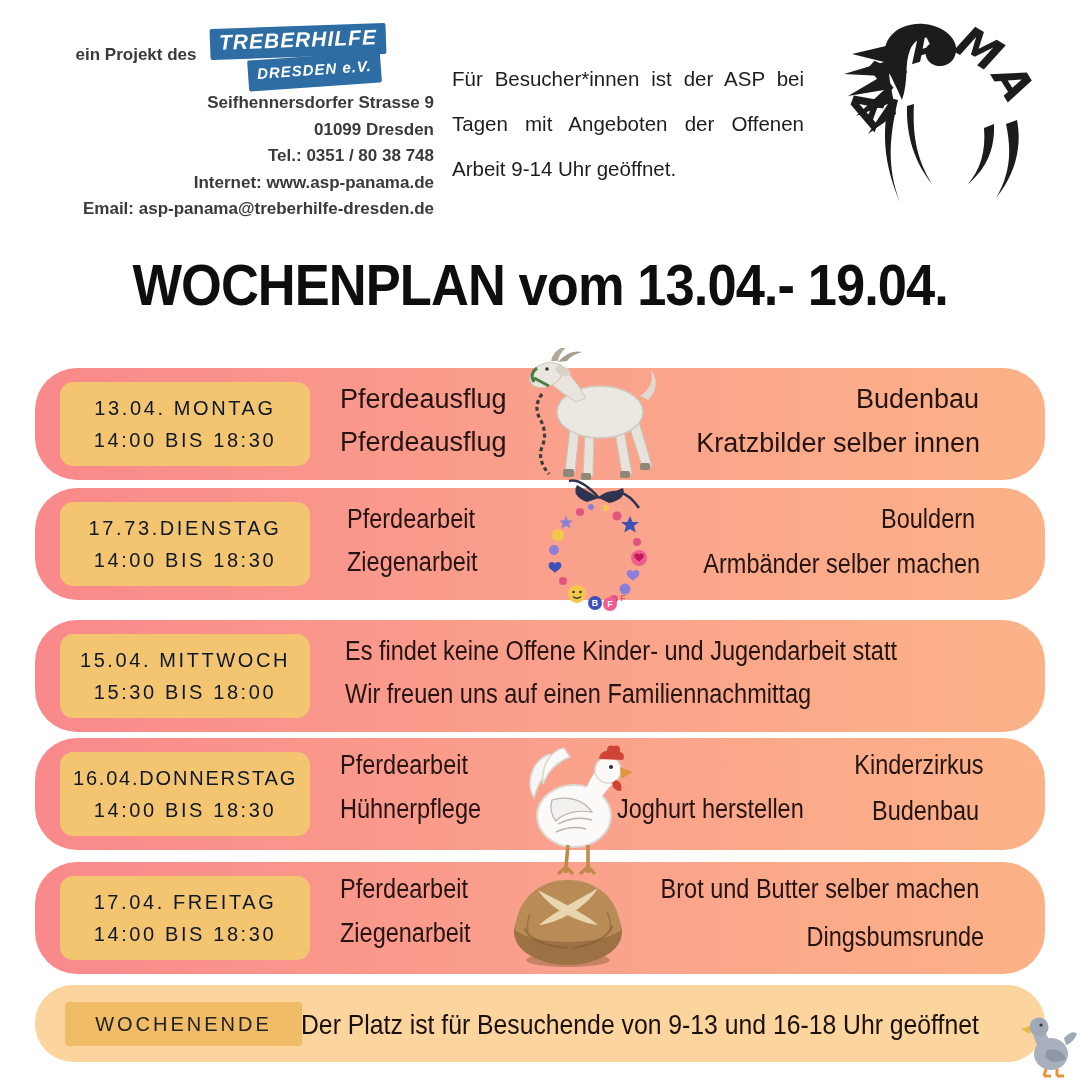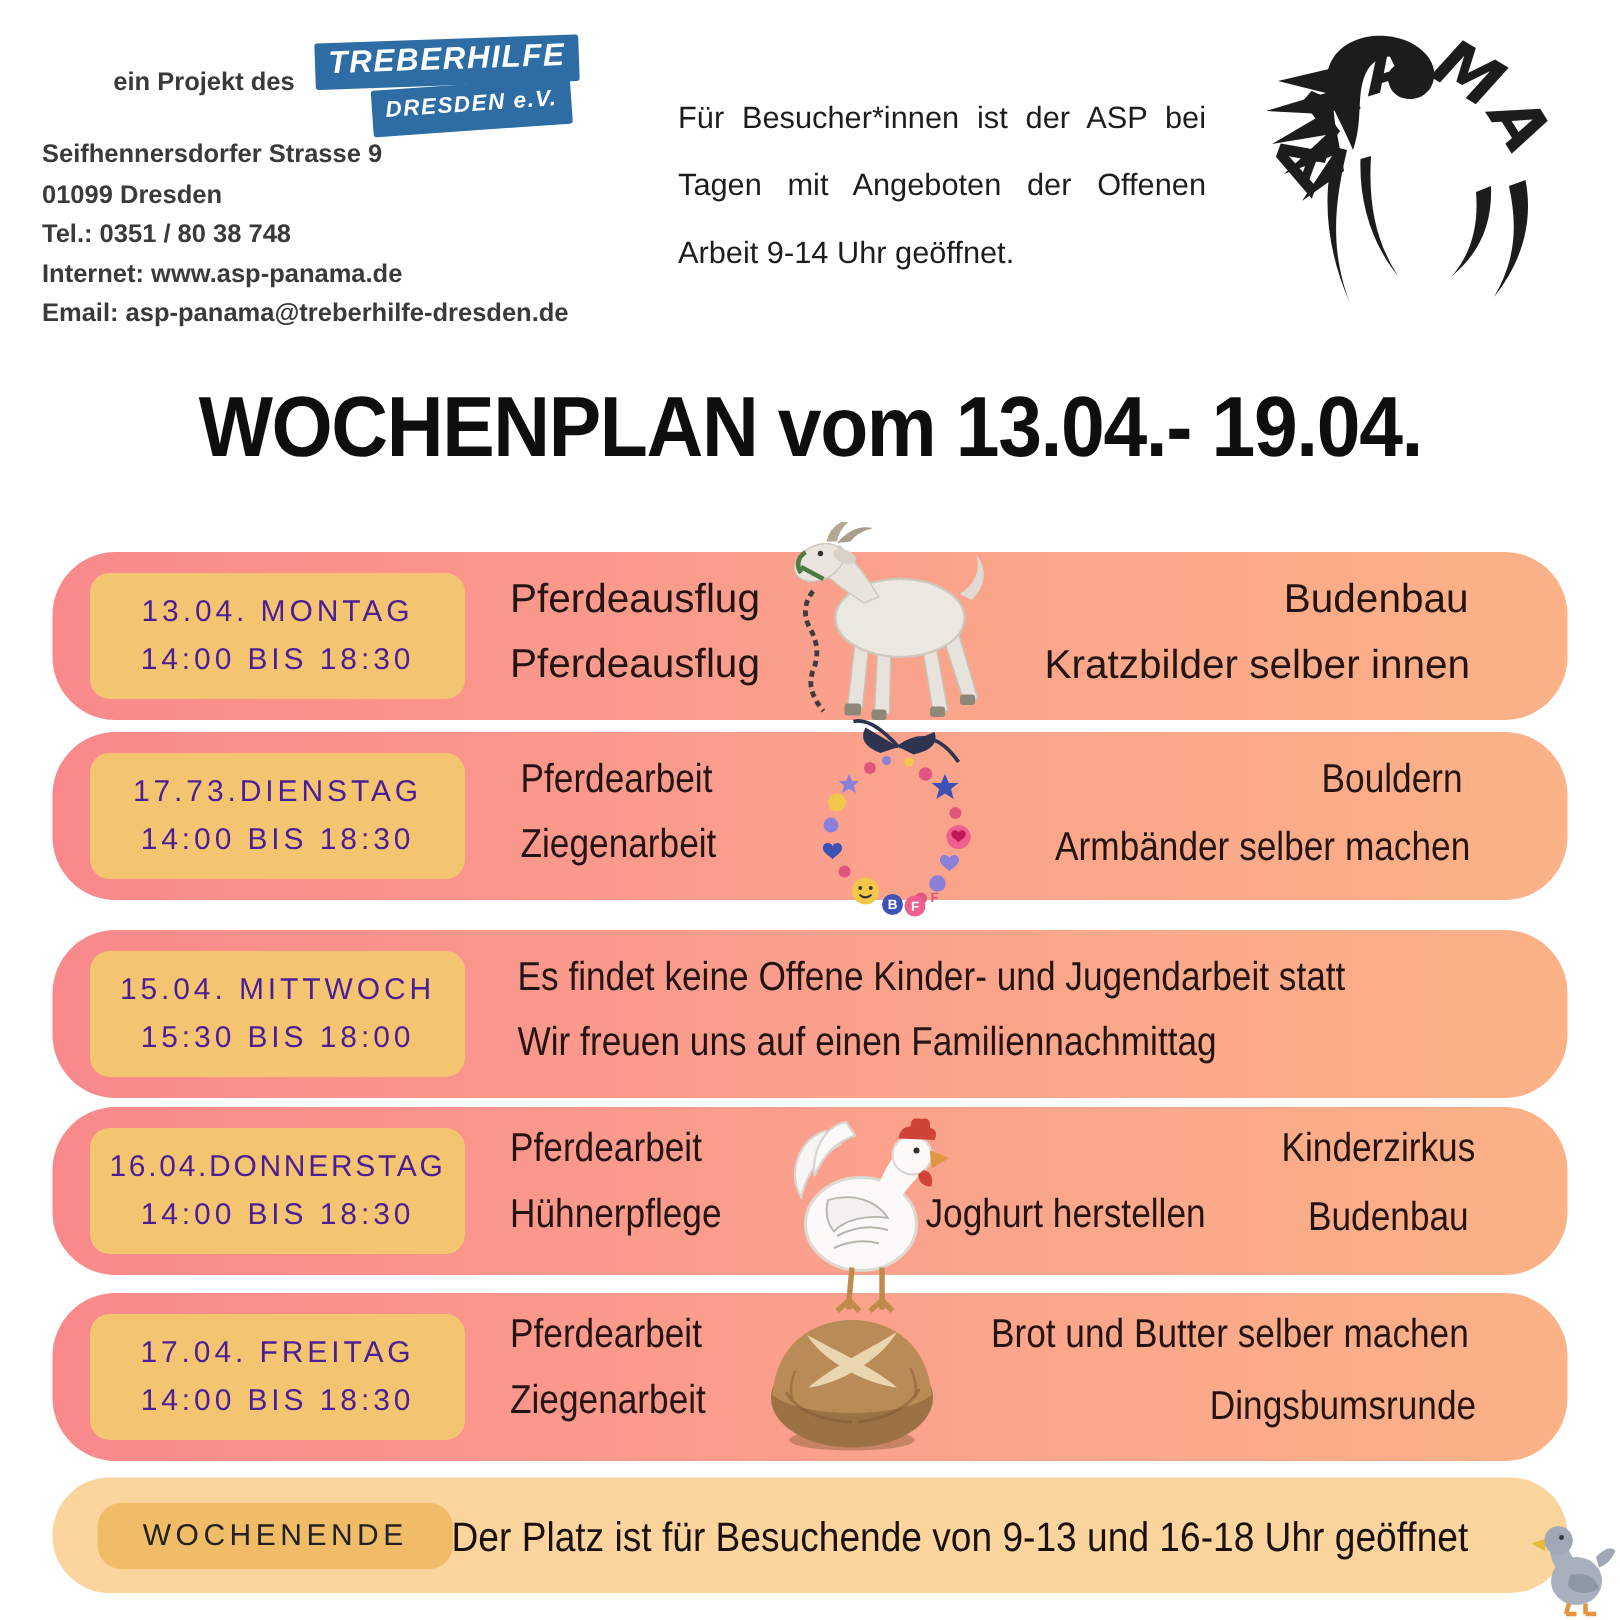--- a/index.html
+++ b/index.html
@@ -1,20 +1,20 @@
 <!DOCTYPE html>
 <html><head>
 <meta charset="utf-8">
 <style>
   html,body{margin:0;padding:0;background:#ffffff;}
   .page{position:relative;width:1080px;height:1080px;background:#ffffff;overflow:hidden;
         font-family:"Liberation Sans",sans-serif;color:#241c1c;}
 
   
-  .contact{position:absolute;left:28px;top:26px;width:406px;text-align:left;
+  .contact{position:absolute;left:28px;top:26px;width:406px;text-align:right;
            font-weight:bold;font-size:17px;line-height:26.5px;color:#3a3a3a;}
   .contact-top{display:flex;align-items:flex-start;justify-content:center;gap:14px;margin-bottom:4px;}
   .project-label{padding-top:16px;white-space:nowrap;}
   .th-logo{display:flex;flex-direction:column;align-items:flex-start;}
   .th-box{background:#2d6da3;color:#ffffff;font-style:italic;font-weight:bold;
           padding:1px 9px 3px;white-space:nowrap;}
   .th-box1{font-size:21px;letter-spacing:1px;transform:rotate(-2deg);border-radius:2px;}
   .th-box2{font-size:15px;letter-spacing:1px;margin-top:-1px;margin-left:38px;transform:rotate(-4deg);border-radius:2px;}
 
   .info-text{position:absolute;left:452px;top:56px;width:352px;font-size:20.5px;line-height:45px;
@@ -29,28 +29,28 @@
 
   
   .row{position:absolute;left:35px;width:1010px;height:112px;border-radius:42px;
        background:linear-gradient(90deg,#f9898b 0%,#faa28c 55%,#fbb287 100%);}
   .row-weekend{position:absolute;left:35px;top:985px;width:1010px;height:77px;border-radius:38px;
        background:#fbd49e;}
 
   .daybox{position:absolute;left:25px;top:14px;width:250px;height:84px;background:#f4c571;
           border-radius:13px;display:flex;flex-direction:column;align-items:center;justify-content:center;
           gap:9px;}
-  .dayline{font-size:20px;letter-spacing:2.6px;color:#4c1d95;white-space:nowrap;}
+  .dayline{font-size:20px;letter-spacing:2.6px;color:#0f172a;white-space:nowrap;}
 
   .act{position:absolute;font-size:27px;color:#241414;white-space:nowrap;line-height:1;}
   .cond{transform:scaleX(.87);transform-origin:0 50%;}
   .cond-r{transform:scaleX(.87);transform-origin:100% 50%;}
 
   .wk-label{position:absolute;left:30px;top:17px;width:237px;height:44px;background:#f1bc68;
-            border-radius:16px;display:flex;align-items:center;justify-content:center;}
+            border-radius:4px;display:flex;align-items:center;justify-content:center;}
   .wk-label span{font-size:20px;letter-spacing:3px;color:#222;}
   .wk-text{position:absolute;left:266px;top:24px;font-size:27.5px;color:#1a1010;white-space:nowrap;
            transform:scaleX(.9);transform-origin:0 50%;}
 
   
   .clip{position:absolute;z-index:5;}
   .clip-goat{left:512px;top:348px;width:152px;height:134px;}
   .clip-bracelet{left:533px;top:476px;width:132px;height:140px;}
   .clip-chicken{left:512px;top:738px;width:128px;height:140px;}
   .clip-bread{left:510px;top:872px;width:118px;height:100px;}

